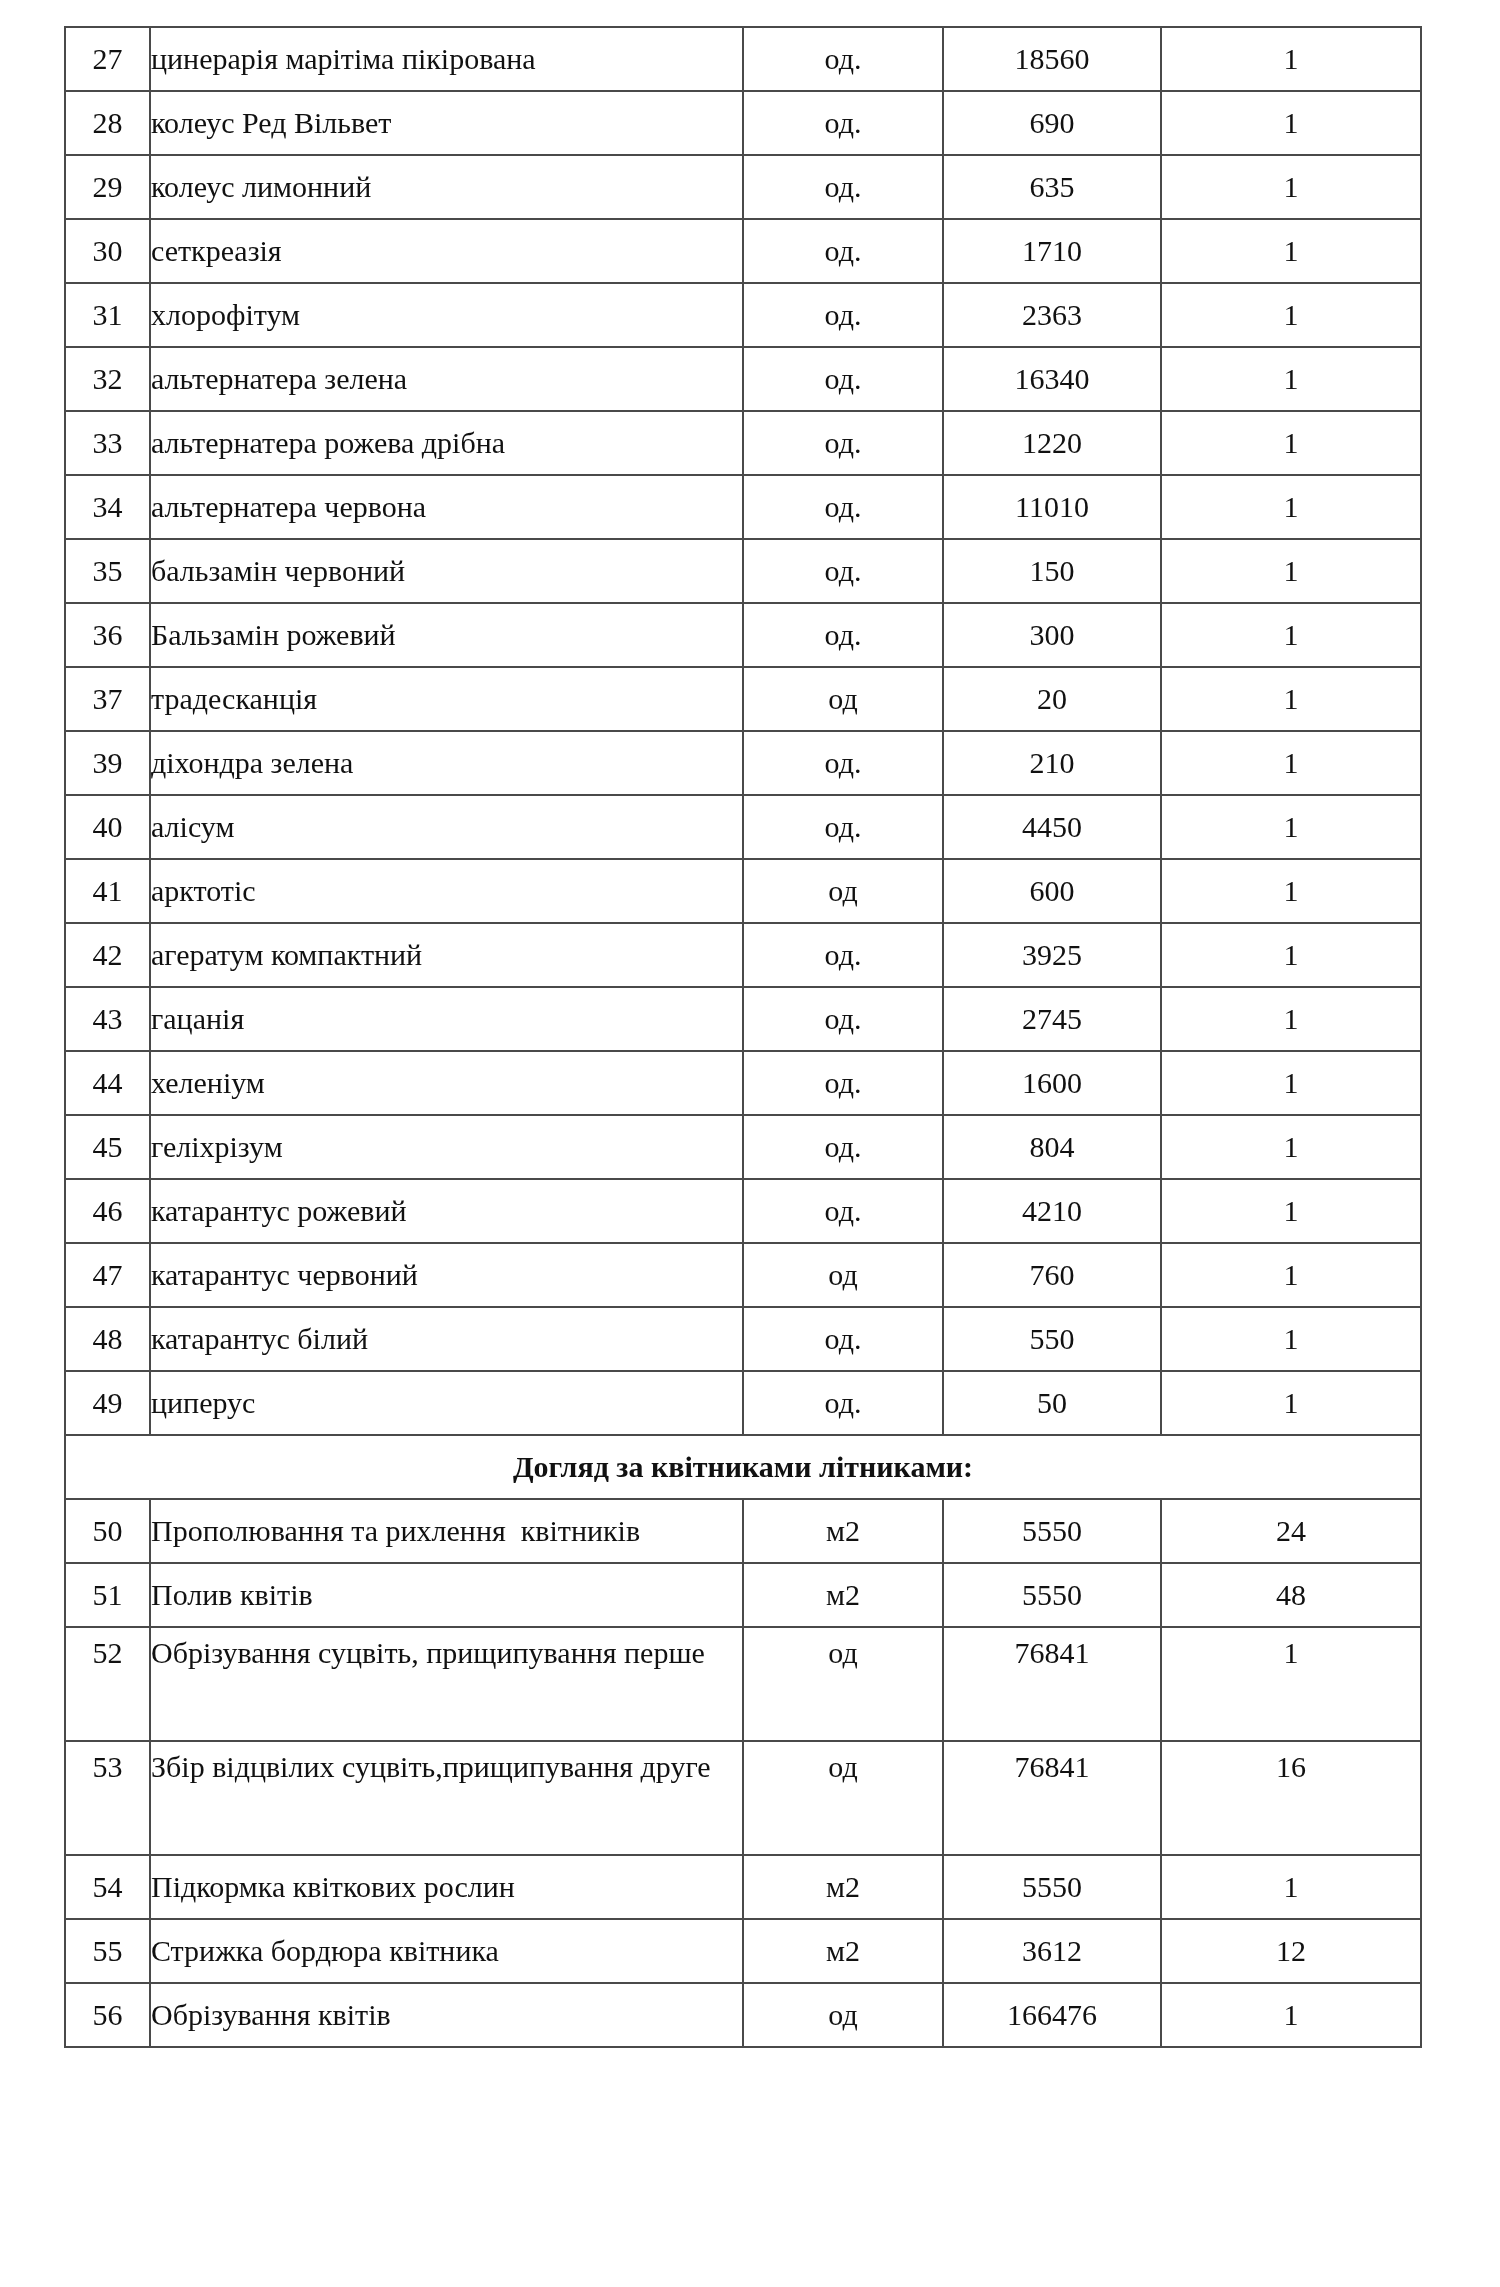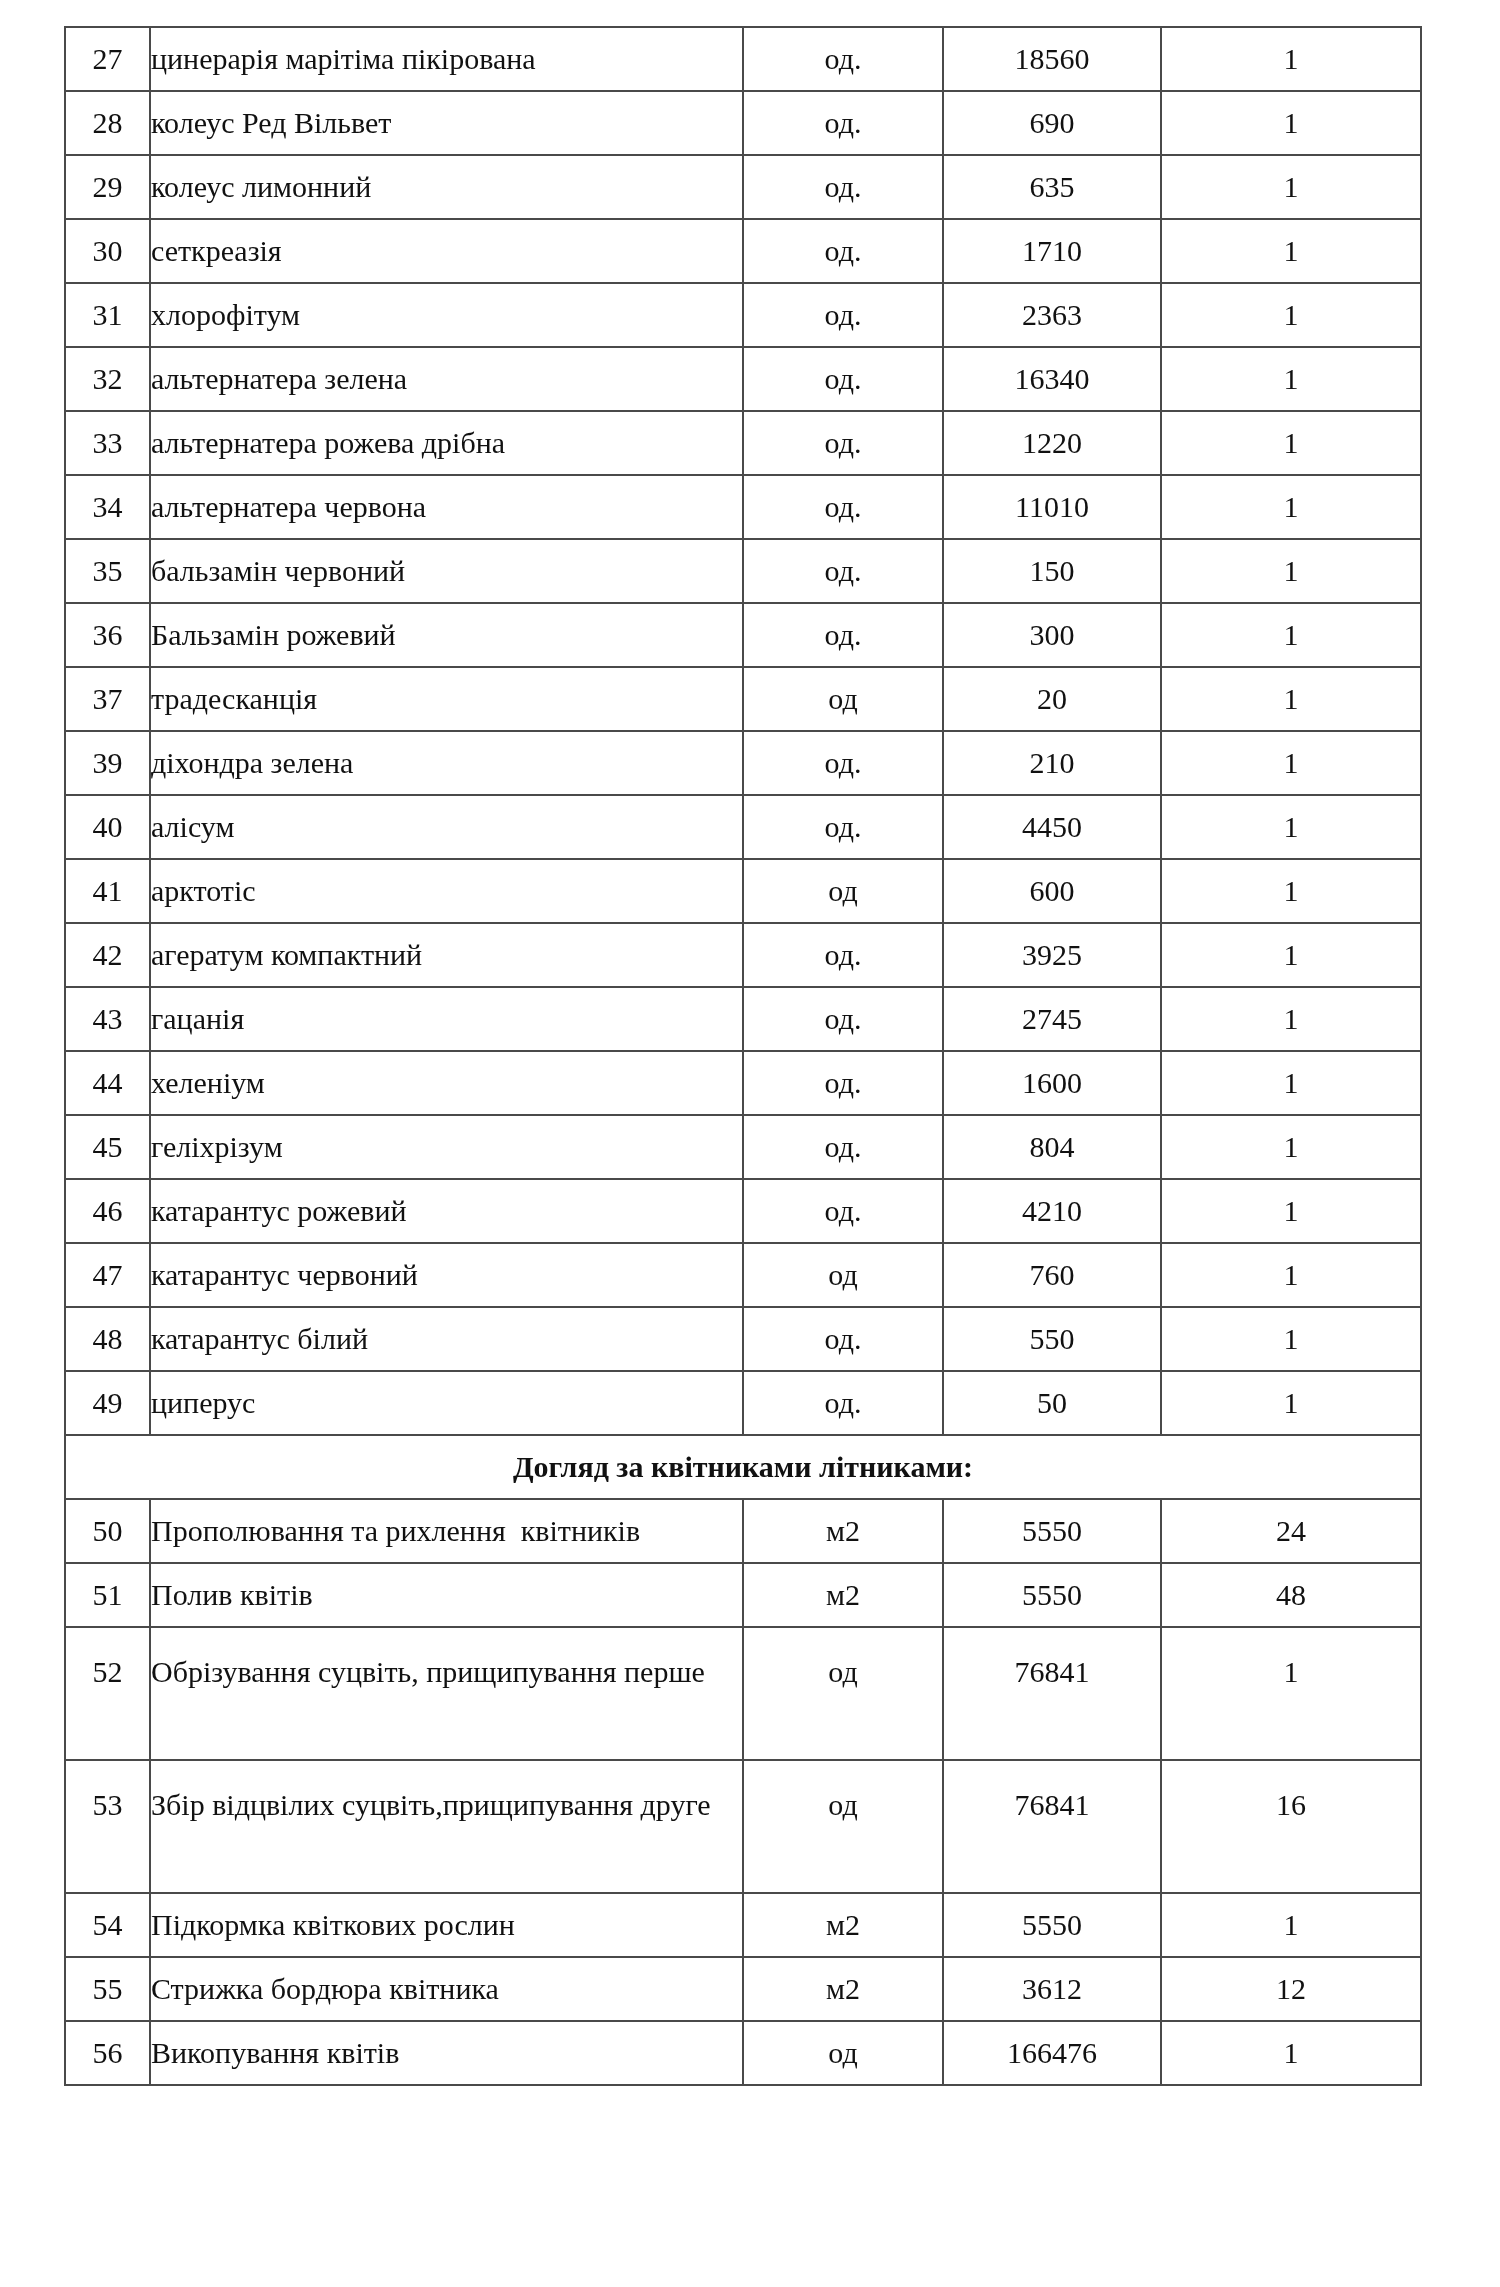--- a/index.html
+++ b/index.html
@@ -14,21 +14,21 @@
     padding: 0; height: 62px; vertical-align: middle;
   }
   col.c-num { width: 85px; }
   col.c-name { width: 593px; }
   col.c-unit { width: 200px; }
   col.c-qty { width: 218px; }
   col.c-freq { width: 260px; }
   td.num { text-align: center; }
   td.name { text-align: left; padding-left: 14px; }
   td.unit, td.qty, td.freq { text-align: center; }
-  tr.tall td { height: 111px; vertical-align: top; padding-top: 20px; }
+  tr.tall td { height: 111px; vertical-align: top; padding-top: 1px; }
   tr.tall td.name { line-height: 48px; }
   tr.section td { text-align: center; font-weight: bold; }
 </style>
 </head>
 <body>
 
 <table class="doc">
   <colgroup>
     <col class="c-num">
       <col class="c-name">
@@ -234,19 +234,19 @@
       </tr>
     <tr>
         <td class="num">55</td>
         <td class="name">Стрижка бордюра квітника</td>
         <td class="unit">м2</td>
         <td class="qty">3612</td>
         <td class="freq">12</td>
       </tr>
     <tr>
         <td class="num">56</td>
-        <td class="name">Викопування квітів</td>
+        <td class="name">Обрізування квітів</td>
         <td class="unit">од</td>
         <td class="qty">166476</td>
         <td class="freq">1</td>
       </tr>
   </tbody>
 </table>
 
 </body></html>

